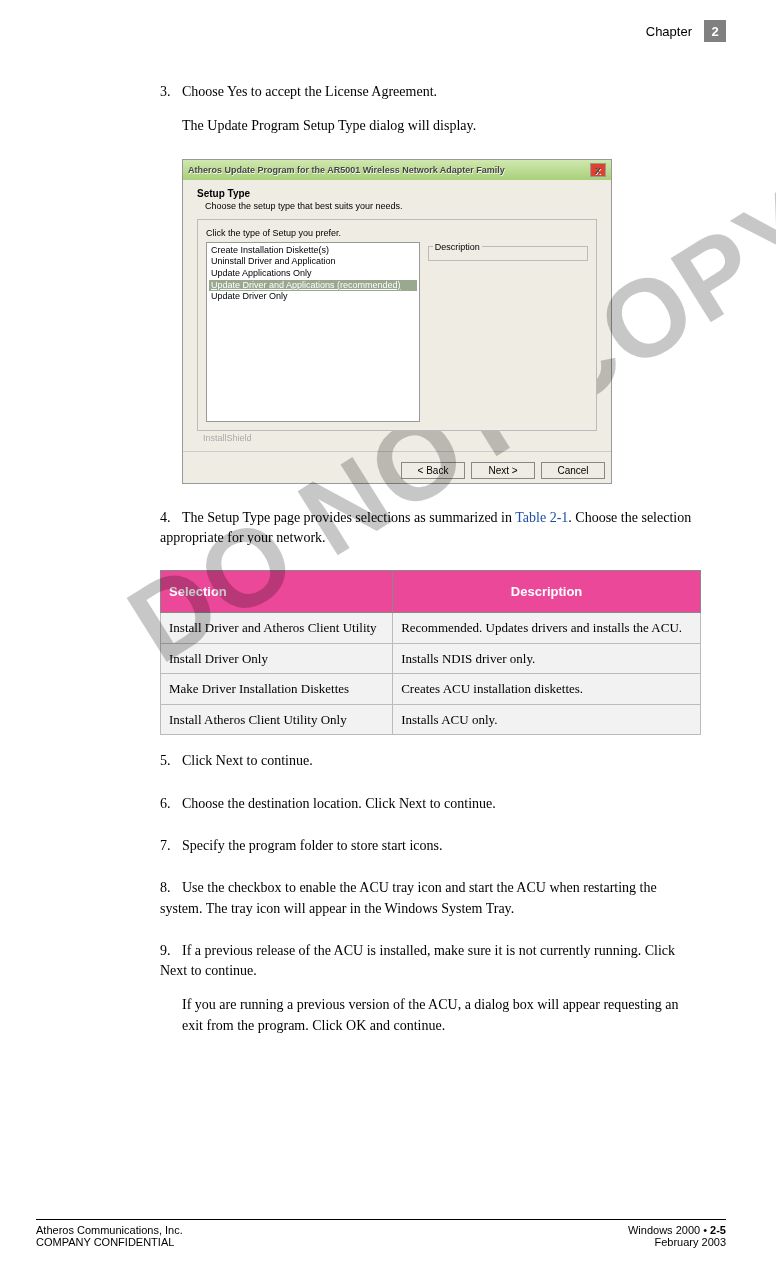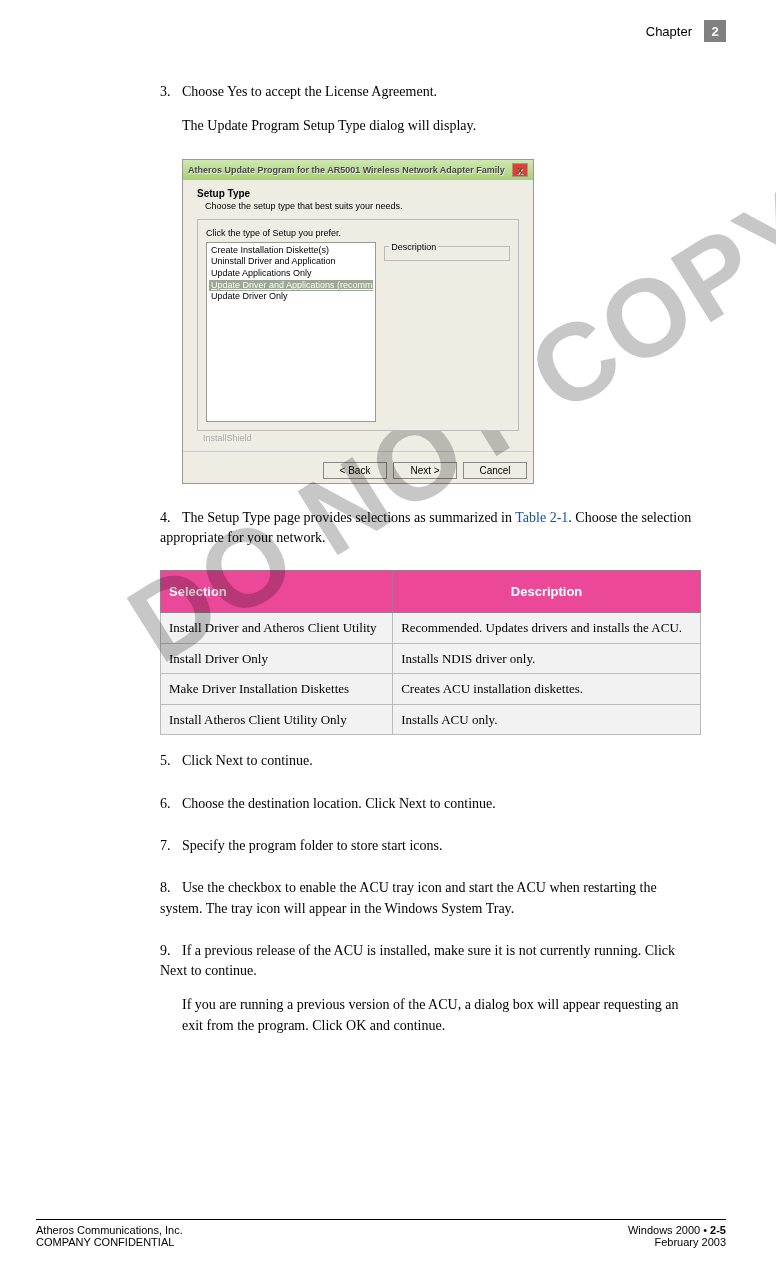--- a/index.html
+++ b/index.html
@@ -22,21 +22,21 @@
   ol.steps > li .num { display:inline-block; width:22px; }
   .sub { margin-left:22px; margin-top:14px; line-height:1.45; }
   .table-ref { color:#1a4fa3; }
   .table-caption { font-family:"Trebuchet MS",Arial,sans-serif; font-size:13px; margin:18px 0 6px 0; font-style:italic; }
   .table-caption .bold { font-weight:bold; font-style:normal; }
   table.selections { width:100%; border-collapse:collapse; font-size:13px; }
   table.selections th { background:#ec4899; color:#fff; font-family:"Trebuchet MS",Arial,sans-serif; font-weight:bold; padding:13px 8px; text-align:left; border:1px solid #888;}
   table.selections th:nth-child(2){ text-align:center; }
   table.selections td { background:#f2f2f2; border:1px solid #bbb; padding:6px 8px; vertical-align:top; line-height:1.35; }
   .watermark { position:absolute; top:360px; left:80px; font-size:110px; font-weight:bold; color:rgba(0,0,0,0.22); transform:rotate(-32deg); font-family:Arial,sans-serif; pointer-events:none; letter-spacing:2px; white-space:nowrap;}
-  .dialog { margin-left:22px; width:352px; border:1px solid #999; font-family:Tahoma,Arial,sans-serif; font-size:9px; background:#efece3; margin-bottom:24px;}
+  .dialog { margin-left:22px; width:430px; border:1px solid #999; font-family:Tahoma,Arial,sans-serif; font-size:9px; background:#efece3; margin-bottom:24px;}
   .dialog .titlebar { background:linear-gradient(#d0e8b0,#a8d078); padding:3px 5px; display:flex; justify-content:space-between; align-items:center; }
   .dialog .titlebar span { font-weight:bold; color:#444; text-shadow:0.5px 0.5px 0 #fff; font-size:9px;}
   .dialog .close { background:#e04030; color:#fff; width:16px; height:14px; text-align:center; font-weight:bold; line-height:14px; border:1px solid #999; font-size:9px;}
   .dialog .inner { padding:8px 14px 6px 14px; }
   .dialog .setup-label { font-weight:bold; margin-bottom:2px; font-size:10px;}
   .dialog .setup-sub { font-size:9px; margin-bottom:8px; margin-left:8px;}
   .dialog .panel { border:1px solid #bbb; background:#efece3; padding:8px; min-height:210px; position:relative;}
   .dialog .panel-label { font-size:9px; margin-bottom:4px;}
   .dialog .cols { display:flex; gap:8px; }
   .dialog .listbox { background:#fff; border:1px solid #999; width:56%; height:180px; padding:2px; font-size:9px; line-height:1.3;}

